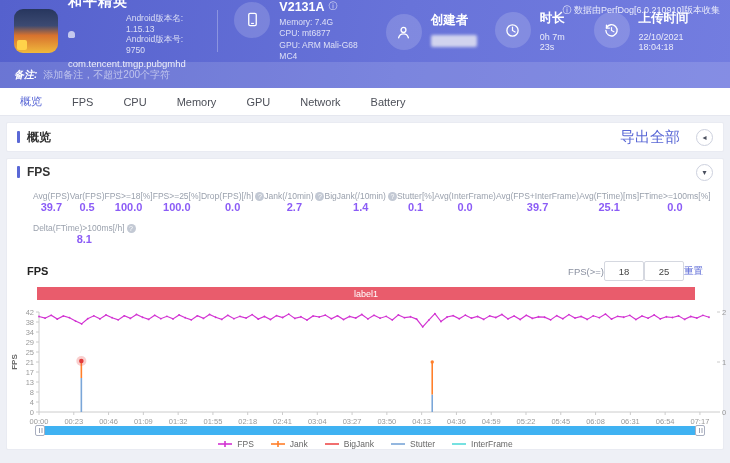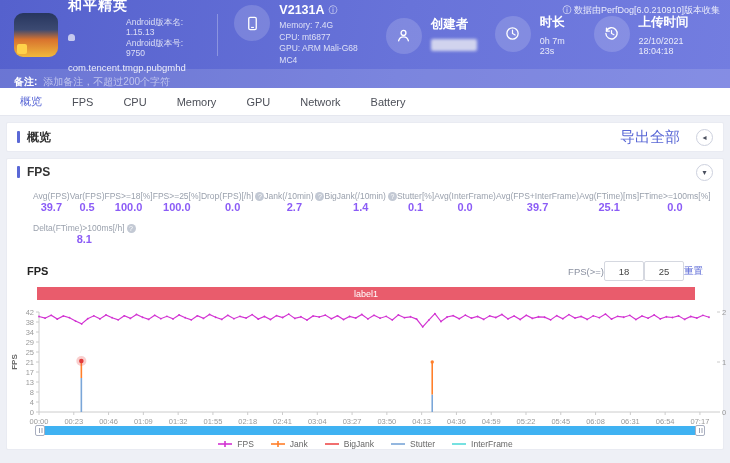--- a/index.html
+++ b/index.html
@@ -2,21 +2,21 @@
 <html><head>
 <meta charset="utf-8">
 <style>
   * { margin:0; padding:0; box-sizing:border-box; }
   html,body { width:730px; height:463px; overflow:hidden; background:#eef0f6;
     font-family:"Liberation Sans", sans-serif; }
 
   
   .header { height:88px; background:linear-gradient(100deg,#5561cd 0%,#6873d9 55%,#737de0 100%);
     background-color:#5f6bd4; position:relative; color:#fff; }
-  .header-main { height:69px; display:flex; align-items:center; padding-left:14px; }
+  .header-main { height:62px; display:flex; align-items:center; padding-left:14px; }
   .app-icon { width:44px; height:44px; border-radius:9px; flex:0 0 auto;
     background:linear-gradient(180deg,#27365e 0%,#3c4a72 38%,#d8722e 60%,#f0b93c 100%);
     position:relative; overflow:hidden; }
   .app-icon::after { content:""; position:absolute; left:3px; bottom:3px; width:10px; height:10px;
     border-radius:2px; background:#ffd24a; }
   .app-info { margin-left:10px; }
   .app-title { font-size:14px; font-weight:bold; letter-spacing:1px; }
   .app-vers { display:flex; align-items:center; margin-top:2px;gap:47px; }
   .android-ic { width:7px; height:7px; border-radius:50% 50% 20% 20%; background:rgba(255,255,255,.65);
     margin-right:4px; flex:0 0 auto; }
@@ -29,21 +29,21 @@
   .circle-ic svg { display:block; }
   .blk-title { font-size:12.5px; font-weight:bold; display:flex; align-items:center; }
   .blk-lines div { font-size:8.5px; color:rgba(255,255,255,.78); line-height:11.5px; }
   .blk-value { font-size:9px; color:rgba(255,255,255,.85); margin-top:5px; }
   .info-i { font-size:9px; color:rgba(255,255,255,.75); margin-left:4px; font-weight:normal; }
   .redacted { width:46px; height:12px; margin-top:6px; border-radius:2px;
     background:rgba(235,235,242,.8); filter:blur(1.5px); }
   .collector-note { position:absolute; top:4px; right:10px; font-size:9px; color:rgba(255,255,255,.85); }
   .remarks { height:26px; background:rgba(255,255,255,.13); display:flex; align-items:center;
     padding-left:14px; font-size:10px; }
-  .remarks-label { font-weight:bold; margin-right:6px; }
+  .remarks-label { font-weight:bold; margin-right:6px;font-style:italic; }
   .remarks-ph { color:rgba(255,255,255,.55); }
 
   
   .tabbar { height:28px; background:#fff; border-bottom:1px solid #e5e7ef; display:flex;
     align-items:center; padding-left:20px; gap:30px; }
   .tab { font-size:11px; color:#4c4f58; cursor:pointer; }
   .tab.active { color:#5a68d6; }
 
   
   .panel { margin:6px 6px 0 6px; background:#fff; border:1px solid #e9ebf2; border-radius:2px; }

